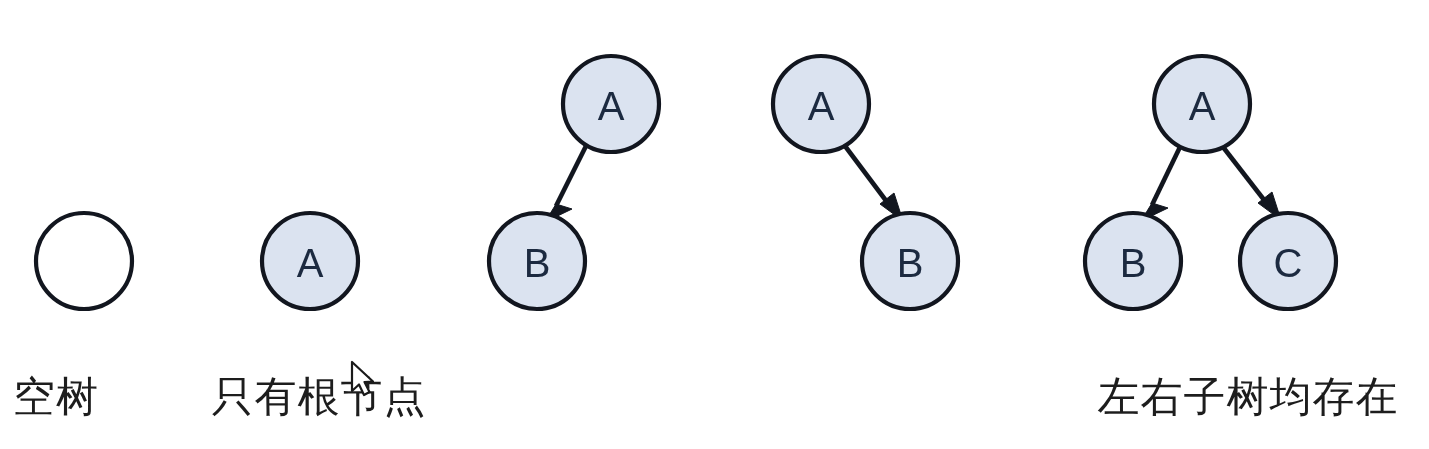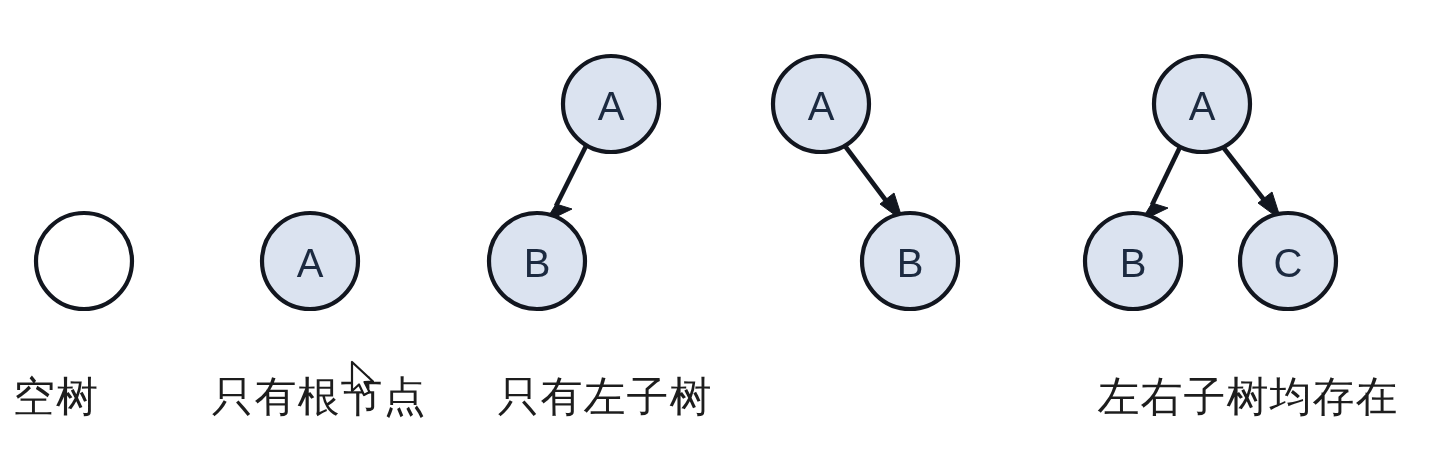--- a/index.html
+++ b/index.html
@@ -122,21 +122,20 @@
       <circle class="node-circle" cx="1133" cy="261" r="48" fill="#dbe3f0"></circle>
       <text class="node-label" x="1133" y="263">B</text>
       <circle class="node-circle" cx="1288" cy="261" r="48" fill="#dbe3f0"></circle>
       <text class="node-label" x="1288" y="263">C</text>
     </g>
 
   </svg>
 
   <div class="caption" style="left:56px;">空树</div>
   <div class="caption" style="left:292px;margin-left:27px;">只有根节点</div>
-  <div class="caption" style="left:605px;">只有左子树</div>
   <div class="caption" style="left:1248px;text-align:center;">左右子树均存在</div>
 
   <svg class="cursor-layer" viewBox="0 0 1429 449">
     <g transform="translate(352,362)">
       <polygon points="0,0 0,29 7,22.5 12,33 17.5,30 12.5,20 21,19.5" fill="#ffffff" stroke="#1a1a1a" stroke-width="2.2" stroke-linejoin="round"></polygon>
     </g>
   </svg>
 
 </div>
 

